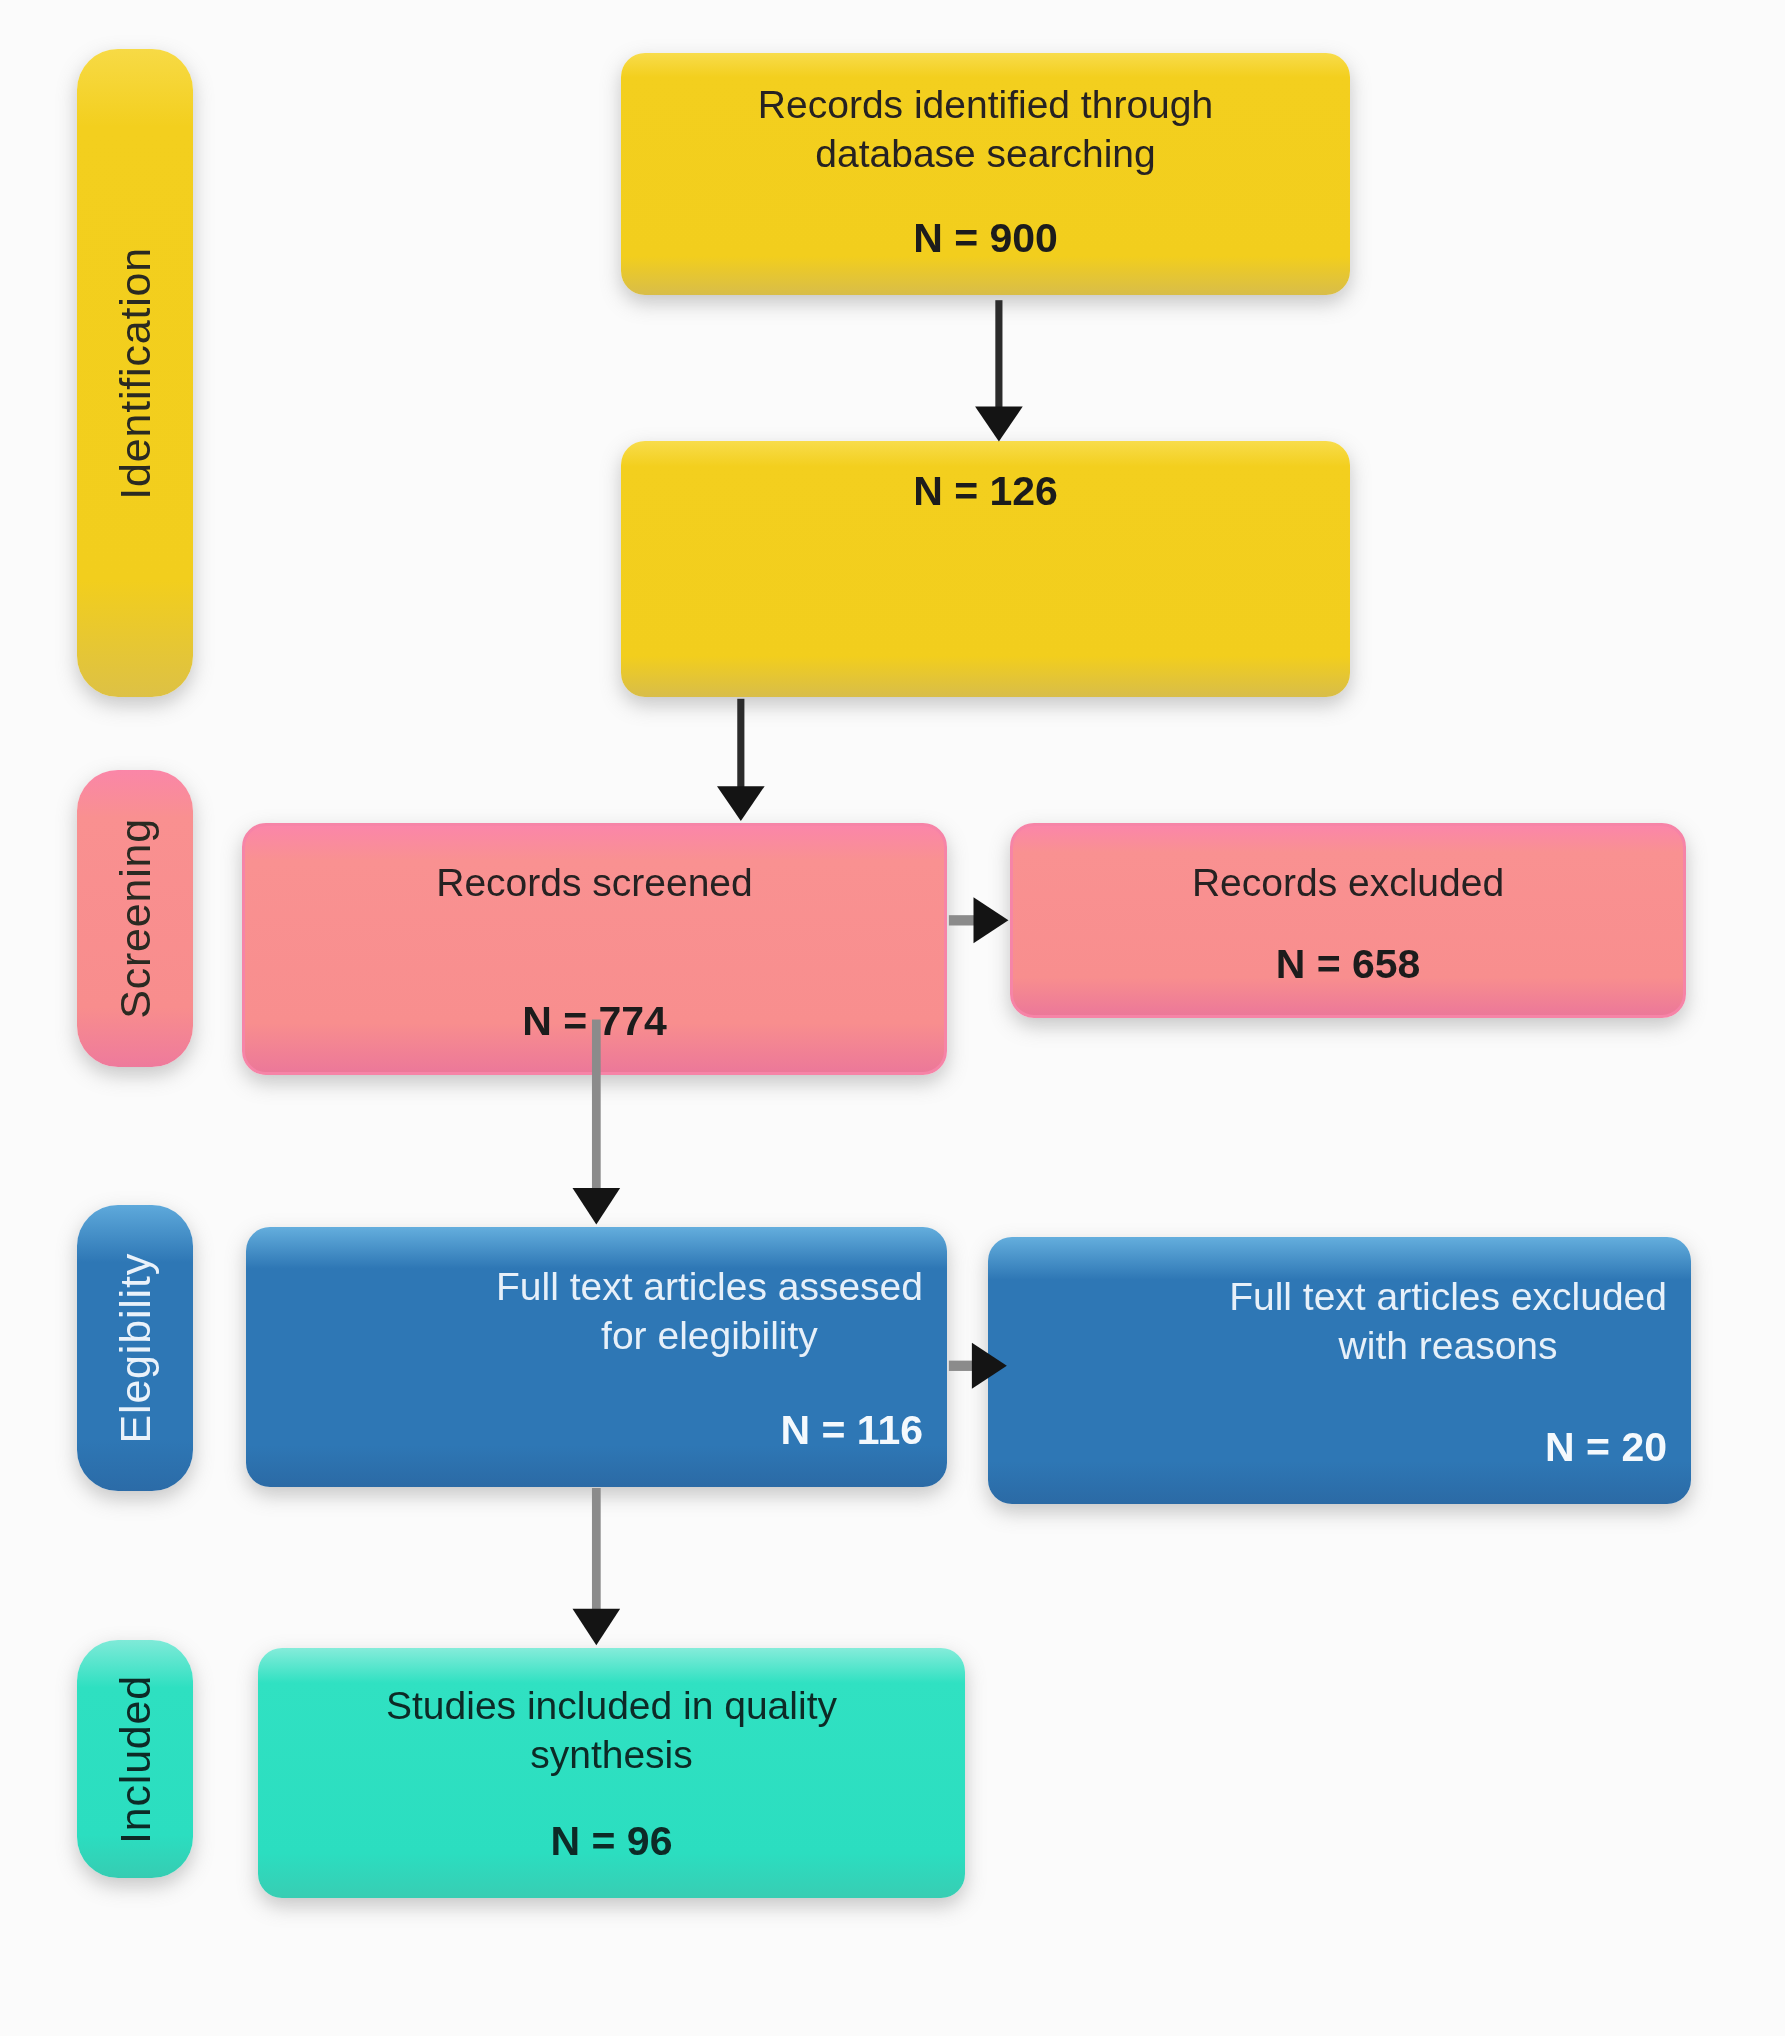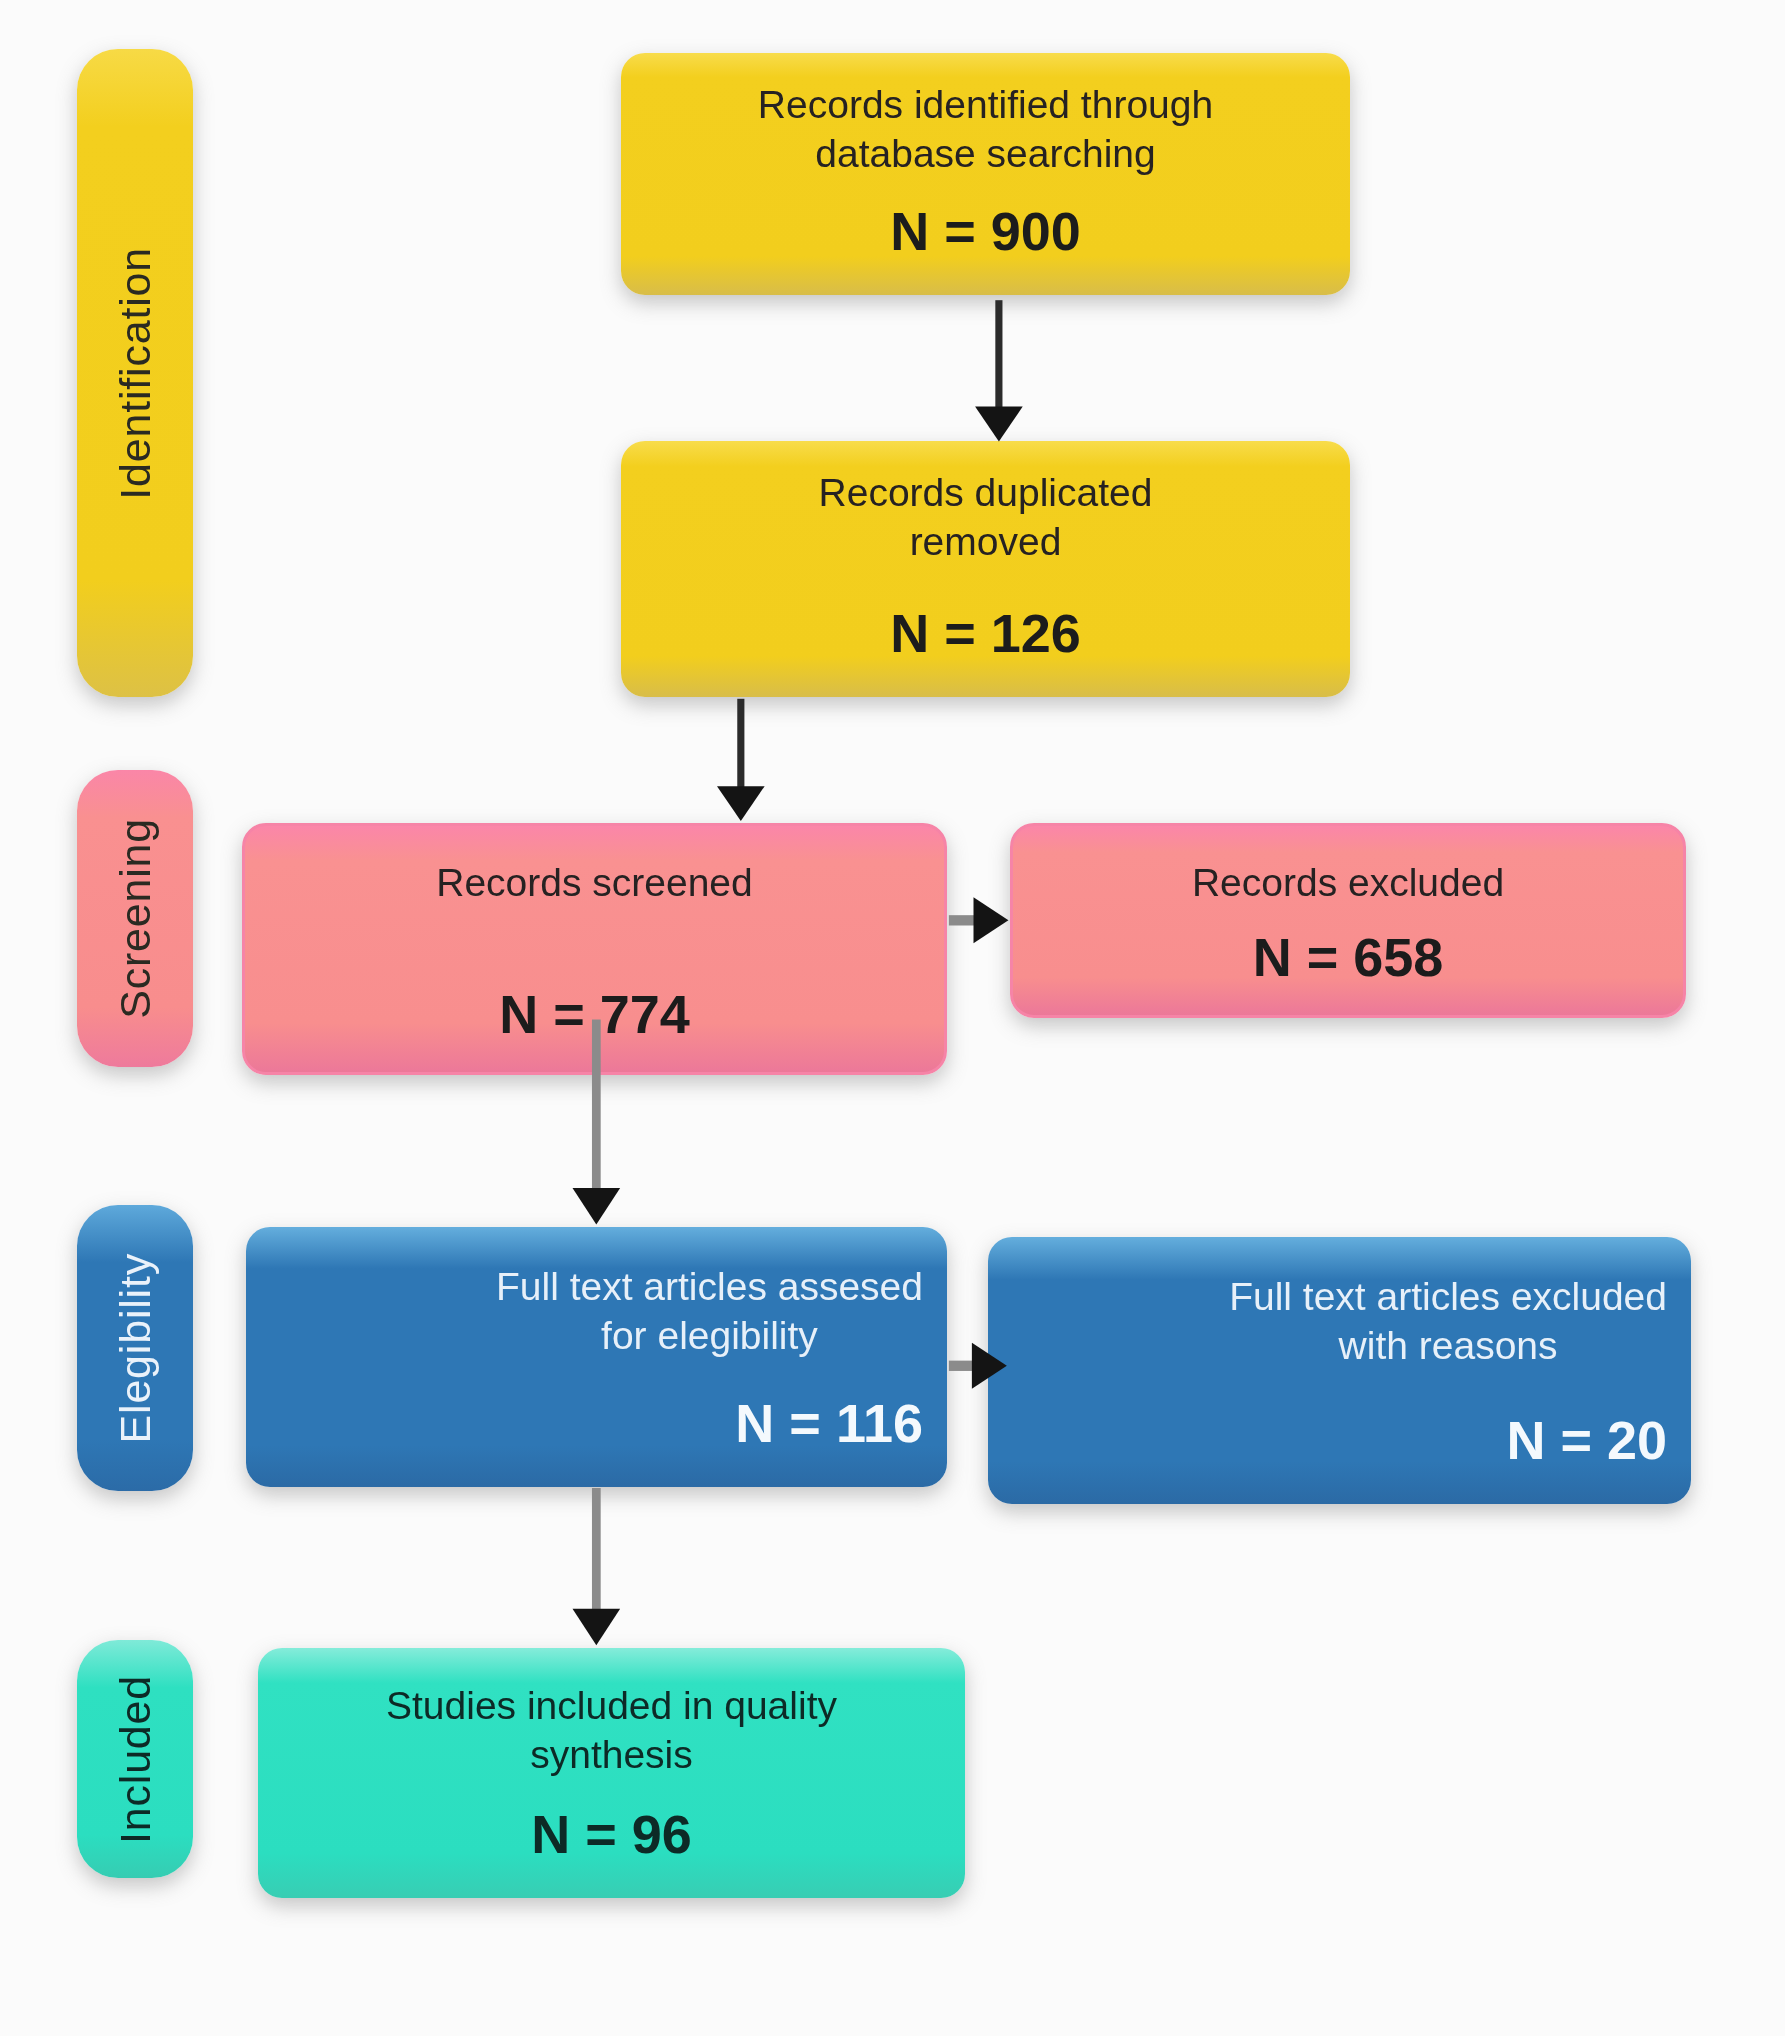--- a/index.html
+++ b/index.html
@@ -41,21 +41,21 @@
   .fbox{
     position:absolute;
     border-radius:24px;
     box-sizing:border-box;
     display:flex;flex-direction:column;align-items:center;justify-content:space-between;
     text-align:center;
     padding:27px 24px 33px 24px;
     box-shadow:0 8px 20.6px rgba(110,110,110,.38);
   }
   .fbox .box-title{font-size:39px;line-height:49px;color:#262222;}
-  .fbox .box-count{font-size:54px;font-weight:bold;color:#1c1c1c;}
+  .fbox .box-count{font-size:41px;font-weight:bold;color:#1c1c1c;}
   .fbox .line:empty{display:none;}
 
   .fbox-yellow{
     background:linear-gradient(180deg,#f8dc4b 0%,#f3cf1e 10%,#f2ce1d 84%,#d8bd49 100%);
   }
   .fbox-pink{
     background:linear-gradient(180deg,#fb86a9 0%,#f99191 14%,#f88e8e 80%,#ec7899 100%);
     border:3.2px solid #f684a7;
   }
   .fbox-blue{
@@ -100,24 +100,20 @@
 
   <div class="fbox fbox-yellow box-identified">
     <div class="box-title">
       <div class="line">Records identified through</div>
       <div class="line">database searching</div>
     </div>
     <div class="box-count">N = 900</div>
   </div>
 
   <div class="fbox fbox-yellow box-duplicated">
-    <div class="box-title">
-      <div class="line">Records duplicated</div>
-      <div class="line">removed</div>
-    </div>
     <div class="box-count">N = 126</div>
   </div>
 
   <div class="fbox fbox-pink box-screened">
     <div class="box-title">
       <div class="line">Records screened</div>
 
     </div>
     <div class="box-count">N = 774</div>
   </div>

